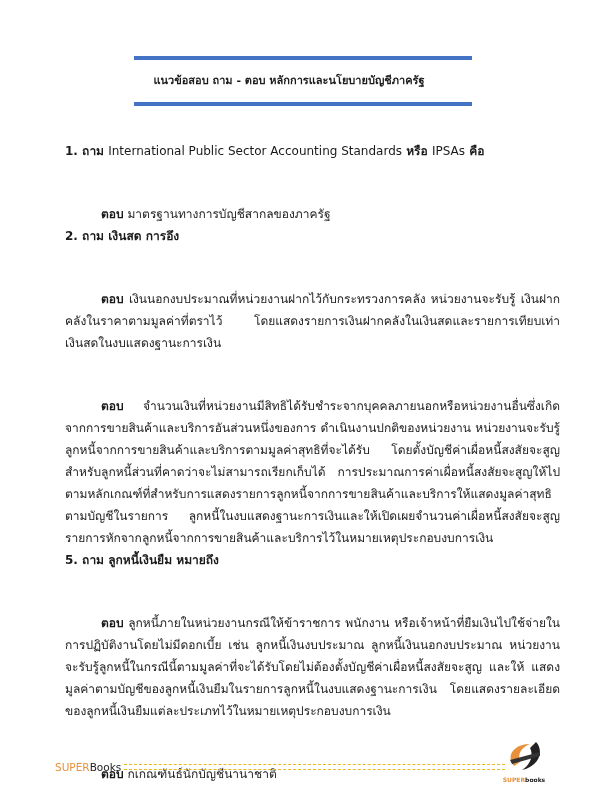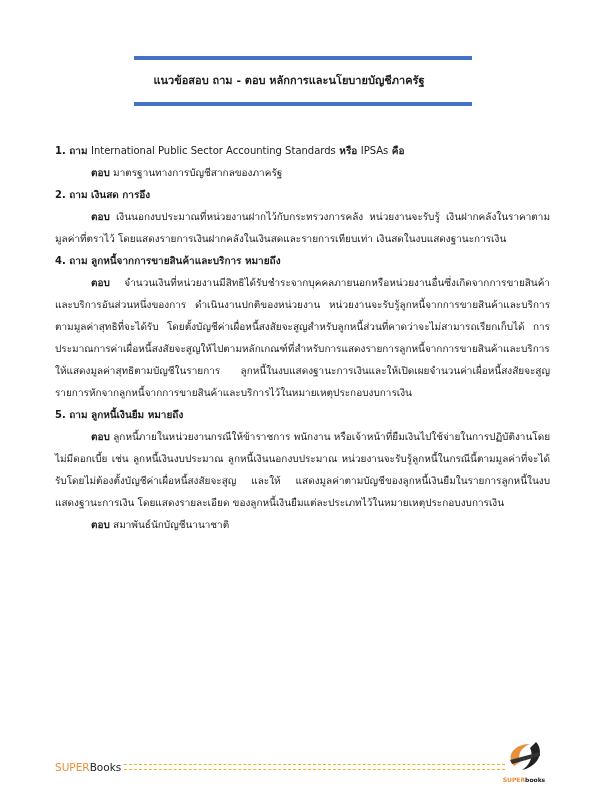--- a/index.html
+++ b/index.html
@@ -12,26 +12,26 @@
     position: absolute; left: 134px; width: 338px; height: 4px;
     background: #4472c4;
   }
   .bar.top { top: 56px; }
   .bar.bottom { top: 102px; }
   .title {
     position: absolute; top: 70px; left: 120px; width: 338px;
     text-align: center; font-size: 11px; font-weight: bold; line-height: 22px;
   }
   .content {
-    position: absolute; top: 140px; left: 55px; width: 495px;
-    font-size: 10px; line-height: 22px;
+    position: absolute; top: 140px; left: 65px; width: 495px;
+    font-size: 12px; line-height: 22px;
   }
   .q { font-weight: bold; white-space: nowrap; }
   .q .en { font-weight: normal; }
-  .a { text-indent: 36px; text-align: justify; }
+  .a { text-indent: 36px; text-align: justify; margin-top: 41px; }
   .a .lbl { font-weight: bold; }
   .footer {
     position: absolute; top: 760px; left: 55px; width: 450px;
     display: flex; align-items: center; font-size: 10.5px; line-height: 14px;
   }
   .brand-super { color: #e8913a; }
   .brand-books { color: #222; }
   .dash-line {
     flex: 1; margin-left: 3px; height: 4px;
     border-top: 1px dashed #e8b923; border-bottom: 1px dashed #e8b923;
@@ -72,43 +72,38 @@
     <span>2.</span>
     <span>ถาม</span>
     <span>เงินสด การอึง</span>
   </div>
 
   <div class="a">
     <span class="lbl">ตอบ</span>
     <span>เงินนอกงบประมาณที่หน่วยงานฝากไว้กับกระทรวงการคลัง หน่วยงานจะรับรู้ เงินฝากคลังในราคาตามมูลค่าที่ตราไว้ โดยแสดงรายการเงินฝากคลังในเงินสดและรายการเทียบเท่า เงินสดในงบแสดงฐานะการเงิน</span>
   </div>
 
-  <div class="q">
-    <span>4.</span>
-    <span>ถาม</span>
-    <span>ลูกหนี้จากการขายสินค้าและบริการ หมายถึง</span>
-  </div>
   <div class="a">
     <span class="lbl">ตอบ</span>
     <span>จำนวนเงินที่หน่วยงานมีสิทธิได้รับชำระจากบุคคลภายนอกหรือหน่วยงานอื่นซึ่งเกิดจากการขายสินค้าและบริการอันส่วนหนึ่งของการ ดำเนินงานปกติของหน่วยงาน หน่วยงานจะรับรู้ลูกหนี้จากการขายสินค้าและบริการตามมูลค่าสุทธิที่จะได้รับ โดยตั้งบัญชีค่าเผื่อหนี้สงสัยจะสูญสำหรับลูกหนี้ส่วนที่คาดว่าจะไม่สามารถเรียกเก็บได้ การประมาณการค่าเผื่อหนี้สงสัยจะสูญให้ไปตามหลักเกณฑ์ที่สำหรับการแสดงรายการลูกหนี้จากการขายสินค้าและบริการให้แสดงมูลค่าสุทธิตามบัญชีในรายการ ลูกหนี้ในงบแสดงฐานะการเงินและให้เปิดเผยจำนวนค่าเผื่อหนี้สงสัยจะสูญรายการหักจากลูกหนี้จากการขายสินค้าและบริการไว้ในหมายเหตุประกอบงบการเงิน</span>
   </div>
 
   <div class="q">
     <span>5.</span>
     <span>ถาม</span>
     <span>ลูกหนี้เงินยืม หมายถึง</span>
   </div>
   <div class="a">
     <span class="lbl">ตอบ</span>
     <span>ลูกหนี้ภายในหน่วยงานกรณีให้ข้าราชการ พนักงาน หรือเจ้าหน้าที่ยืมเงินไปใช้จ่ายในการปฏิบัติงานโดยไม่มีดอกเบี้ย เช่น ลูกหนี้เงินงบประมาณ ลูกหนี้เงินนอกงบประมาณ หน่วยงานจะรับรู้ลูกหนี้ในกรณีนี้ตามมูลค่าที่จะได้รับโดยไม่ต้องตั้งบัญชีค่าเผื่อหนี้สงสัยจะสูญ และให้ แสดงมูลค่าตามบัญชีของลูกหนี้เงินยืมในรายการลูกหนี้ในงบแสดงฐานะการเงิน โดยแสดงรายละเอียด ของลูกหนี้เงินยืมแต่ละประเภทไว้ในหมายเหตุประกอบงบการเงิน</span>
   </div>
 
   <div class="a">
     <span class="lbl">ตอบ</span>
-    <span>สมาพันธ์นักบัญชีนานาชาติ</span>
+    <span>กเกณฑันธ์นักบัญชีนานาชาติ</span>
   </div>
 </div>
 
 <div class="footer">
   <span class="brand-super">SUPER</span>
     <span class="brand-books">Books</span>
   <div class="dash-line"></div>
 </div>
 
 <div class="logo">

